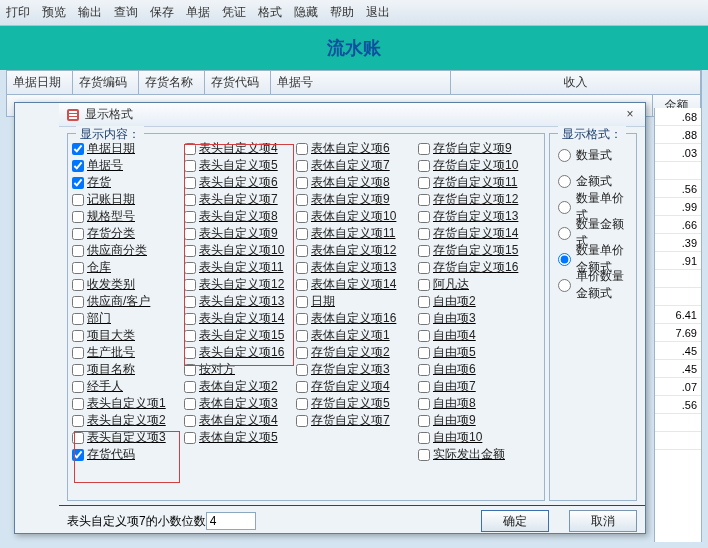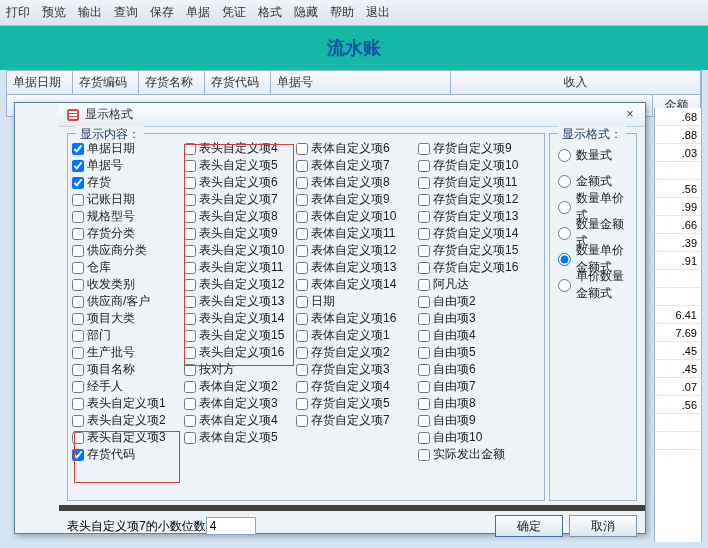--- a/index.html
+++ b/index.html
@@ -15,34 +15,34 @@
 .grid-head2 .hcell { border-right: 1px solid #9cb4cc; padding: 2px 6px; color: #333; font-size: 12px; background: linear-gradient(#f8fafc, #e4ecf4); }
 .grid-rows { background: #fff; border-left: 1px solid #9cb4cc; border-right: 1px solid #9cb4cc; position: absolute; right: 6px; top: 108px; bottom: 6px; width: 48px; }
 .grid-rows .rcell { border-bottom: 1px solid #e0e8f0; padding: 2px 4px; text-align: right; font-size: 11px; height: 18px; line-height: 14px; }
 
 .modal { position: absolute; left: 14px; top: 102px; width: 632px; height: 432px; background: #eef3f7; border: 1px solid #5a7fa6; box-shadow: 2px 2px 6px rgba(0,0,0,0.3); padding-left: 44px; }
 .modal-title { background: linear-gradient(#fdfdfe, #e6eef6); padding: 3px 6px; display: flex; align-items: center; border-bottom: 1px solid #c0d0e0; }
 .modal-title .icon { width: 16px; height: 16px; margin-right: 4px; display: inline-flex; align-items: center; justify-content: center; }
 .modal-title .lbl { flex: 1; color: #333; }
 .modal-title .close { width: 18px; height: 16px; text-align: center; cursor: pointer; color: #444; }
 .modal-body { padding: 6px 8px 4px 8px; display: flex; gap: 4px; height: 378px; }
-.fieldset-left { border: 1px solid #9cb4cc; padding: 6px 4px 4px 4px; position: relative; flex: 1; display: flex; }
+.fieldset-left { border: 1px solid #9cb4cc; padding: 6px 4px 4px 4px; position: relative; flex: 1; display: flex; text-decoration: underline; }
 .fieldset-left .legend { position: absolute; top: -8px; left: 8px; background: #eef3f7; padding: 0 4px; color: #204070; }
 .cols { display: flex; gap: 0; width: 100%; }
 .col { display: flex; flex-direction: column; gap: 0; }
 .col label { display: flex; align-items: center; font-size: 12px; color: #222; height: 17px; line-height: 17px; white-space: nowrap; }
 .col label input[type=checkbox] { margin-right: 3px; width: 12px; height: 12px; }
 .redbox { position: absolute; border: 1px solid #d04040; pointer-events: none; }
 .rb1 { left: 6px; top: 297px; width: 106px; height: 52px; }
 .rb2 { left: 116px; top: 10px; width: 110px; height: 222px; }
 .fieldset-right { border: 1px solid #9cb4cc; padding: 8px 8px; position: relative; width: 160px; }
 .fieldset-right .legend { position: absolute; top: -8px; left: 8px; background: #eef3f7; padding: 0 4px; color: #204070; }
 .fieldset-right label { display: flex; align-items: center; font-size: 12px; color: #222; height: 26px; }
 .fieldset-right input[type=radio] { margin-right: 5px; }
-.modal-foot { padding: 4px 8px; display: flex; align-items: center; gap: 6px; border-top: 6px solid #404040; }
+.modal-foot { padding: 4px 8px; display: flex; align-items: center; gap: 20px; border-top: 1px solid #404040; }
 .modal-foot .decimals { flex: 0 0 auto; display: flex; align-items: center; }
 .modal-foot input[type=text] { width: 50px; border: 1px solid #8aa8c0; padding: 1px 3px; font-size: 12px; height: 18px; }
 .modal-foot .spacer { flex: 1; }
 .modal-foot button { width: 68px; height: 22px; border: 1px solid #7a95b0; background: linear-gradient(#fefefe, #dce6ef); cursor: pointer; font-size: 12px; color: #222; }
 .modal-foot button.primary { border: 1px solid #3a70b0; }
 </style>
 </head>
 <body>
 
 <div class="menubar" id="menubar">
@@ -152,25 +152,25 @@
             <label>
               <input type="checkbox" style="">
               <span>收发类别</span>
             </label>
             <label>
               <input type="checkbox" style="">
               <span>供应商/客户</span>
             </label>
             <label>
               <input type="checkbox" style="">
+              <span>部门</span>
+            </label>
+            <label>
+              <input type="checkbox" style="">
               <span>项目大类</span>
-            </label>
-            <label>
-              <input type="checkbox" style="">
-              <span>部门</span>
             </label>
             <label>
               <input type="checkbox" style="">
               <span>生产批号</span>
             </label>
             <label>
               <input type="checkbox" style="">
               <span>项目名称</span>
             </label>
             <label>

